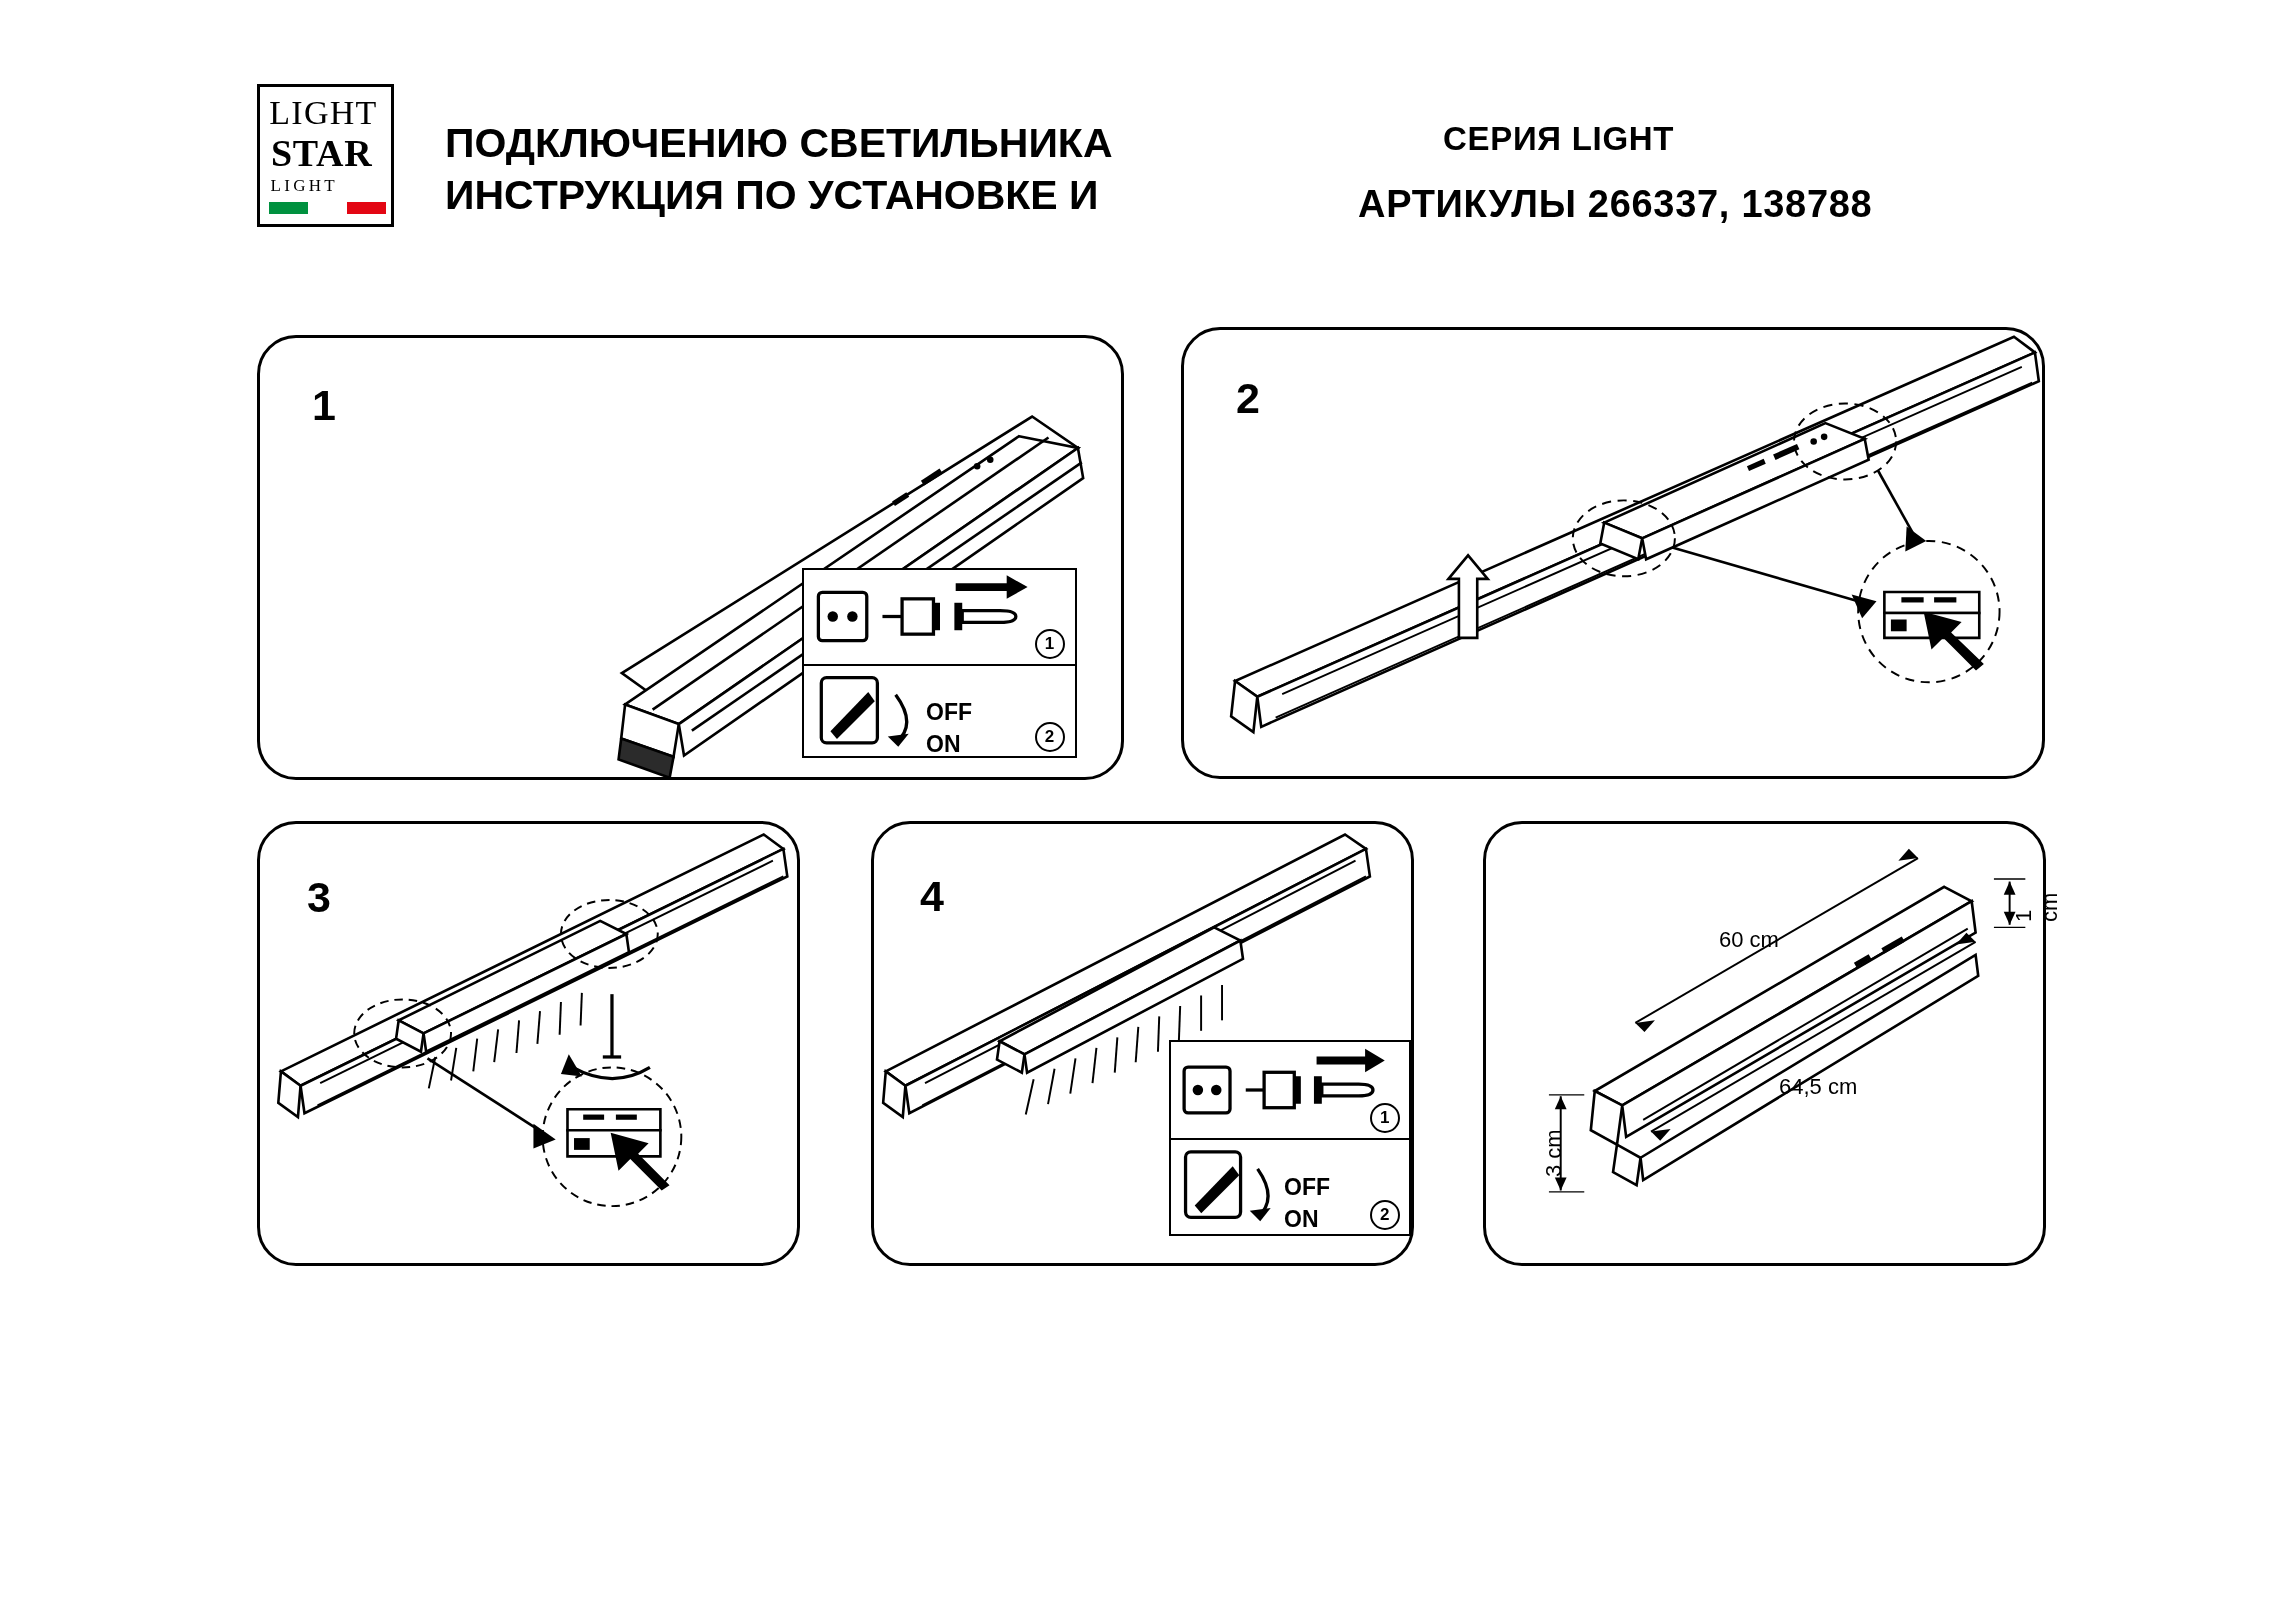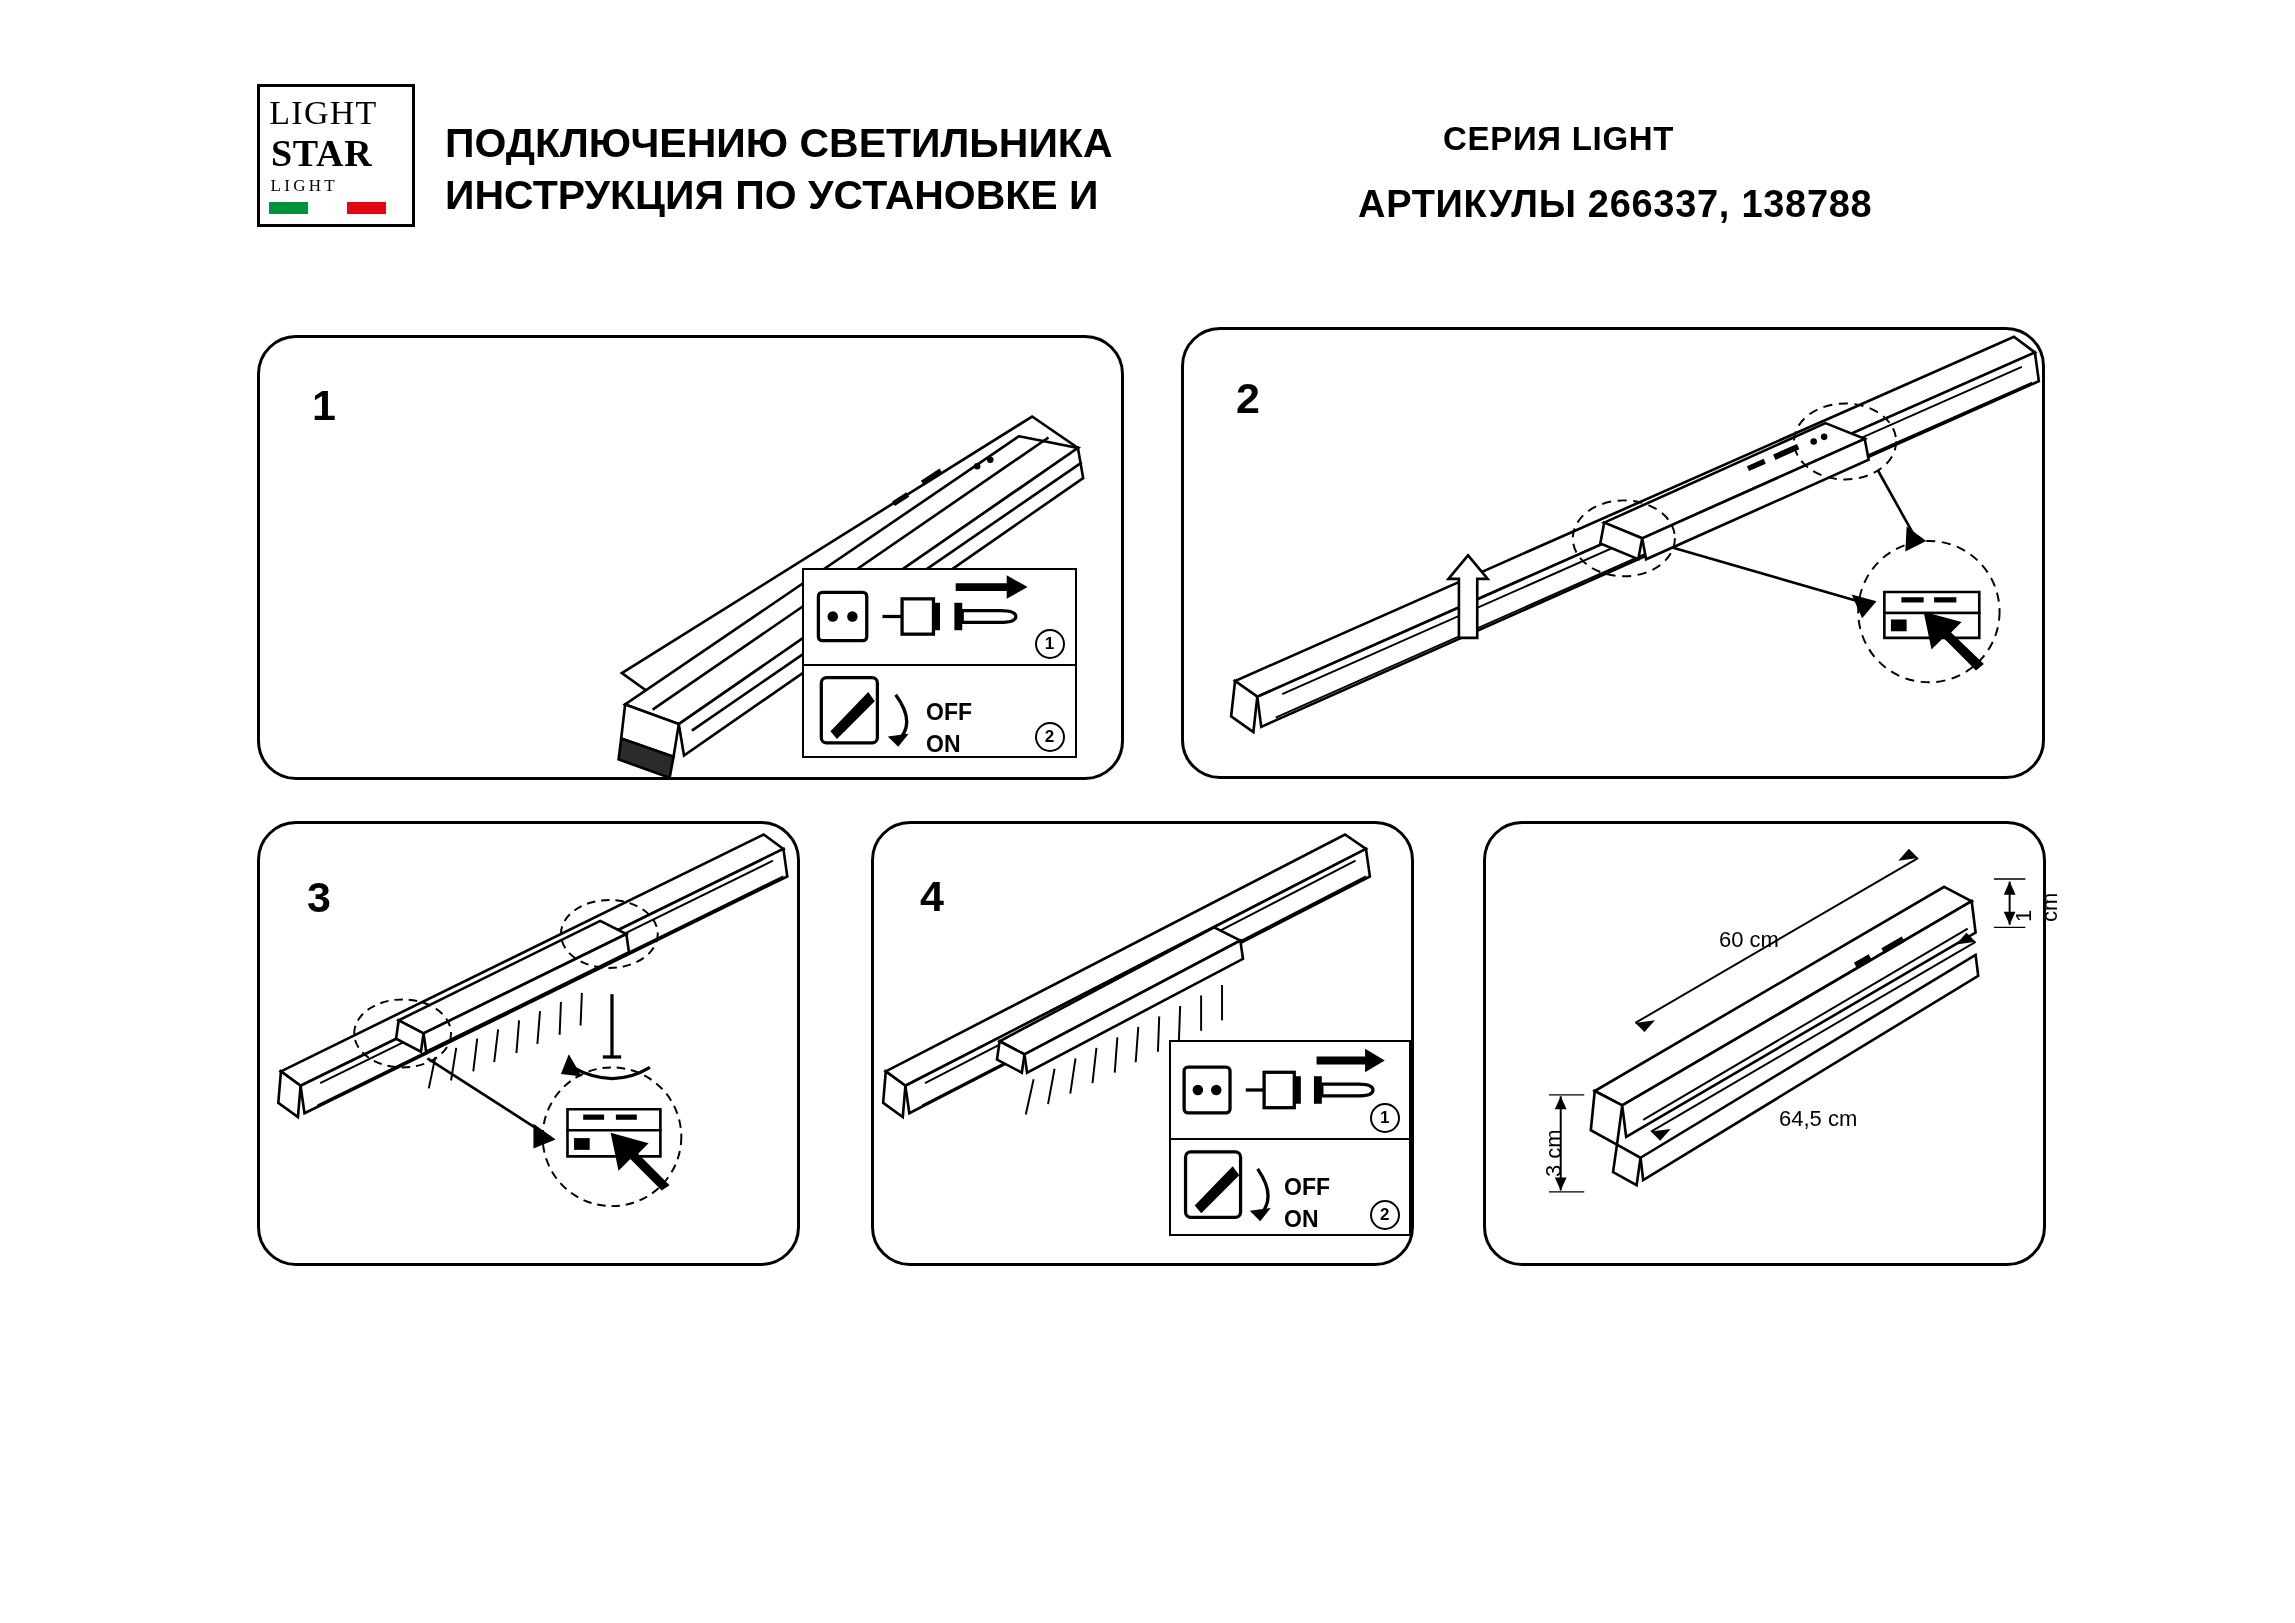--- a/index.html
+++ b/index.html
@@ -18,21 +18,21 @@
 
   
   #header {
     position: absolute;
     left: 0; top: 0;
     width: 2295px; height: 275px;
   }
   #logo-box {
     position: absolute;
     left: 257px; top: 84px;
-    width: 158px; height: 143px;
+    width: 137px; height: 143px;
     border: 3.3px solid #000;
     box-sizing: border-box;
     background: #fff;
   }
   #logo-light {
     position: absolute;
     left: 9.2px; top: 9.2px;
     font-size: 34px;
     font-weight: 400;
     letter-spacing: 1.3px;
@@ -444,21 +444,21 @@
 
     <g stroke="#000" stroke-width="2">
       <path d="M776 84 L824 84"></path>
       <path d="M776 158 L824 158"></path>
       <path d="M96 414 L150 414"></path>
       <path d="M96 562 L150 562"></path>
     </g>
   </svg>
 
   <div class="dim-label" style="left:233px; top:103px;">60 cm</div>
-  <div class="dim-label" style="left:293px; top:250px;margin-top:32px;">64,5 cm</div>
+  <div class="dim-label" style="left:293px; top:250px;">64,5 cm</div>
   <div class="dim-label rot" style="left:525px; top:98px;">1 cm</div>
   <div class="dim-label rot" style="left:55px; top:353px;">3 cm</div>
 </div>
 
 <div id="footer">
 
   
   
 
   

